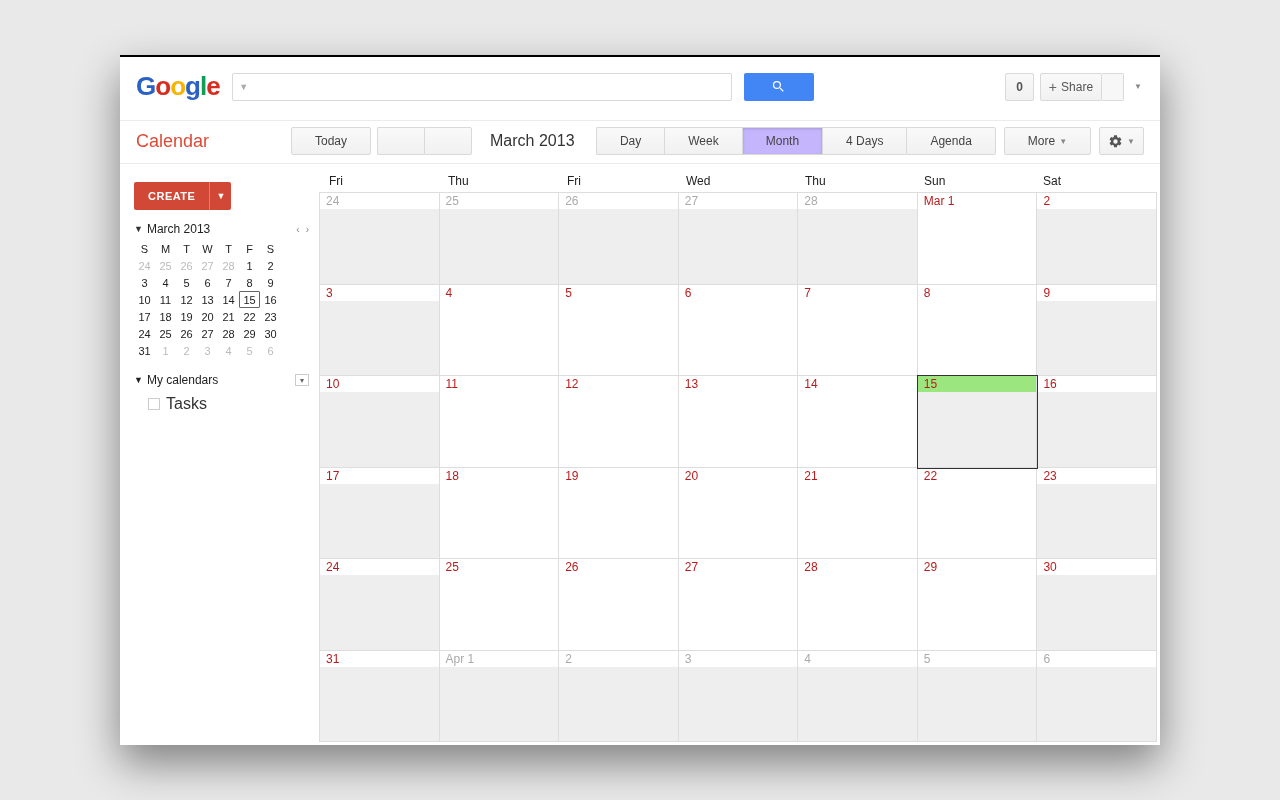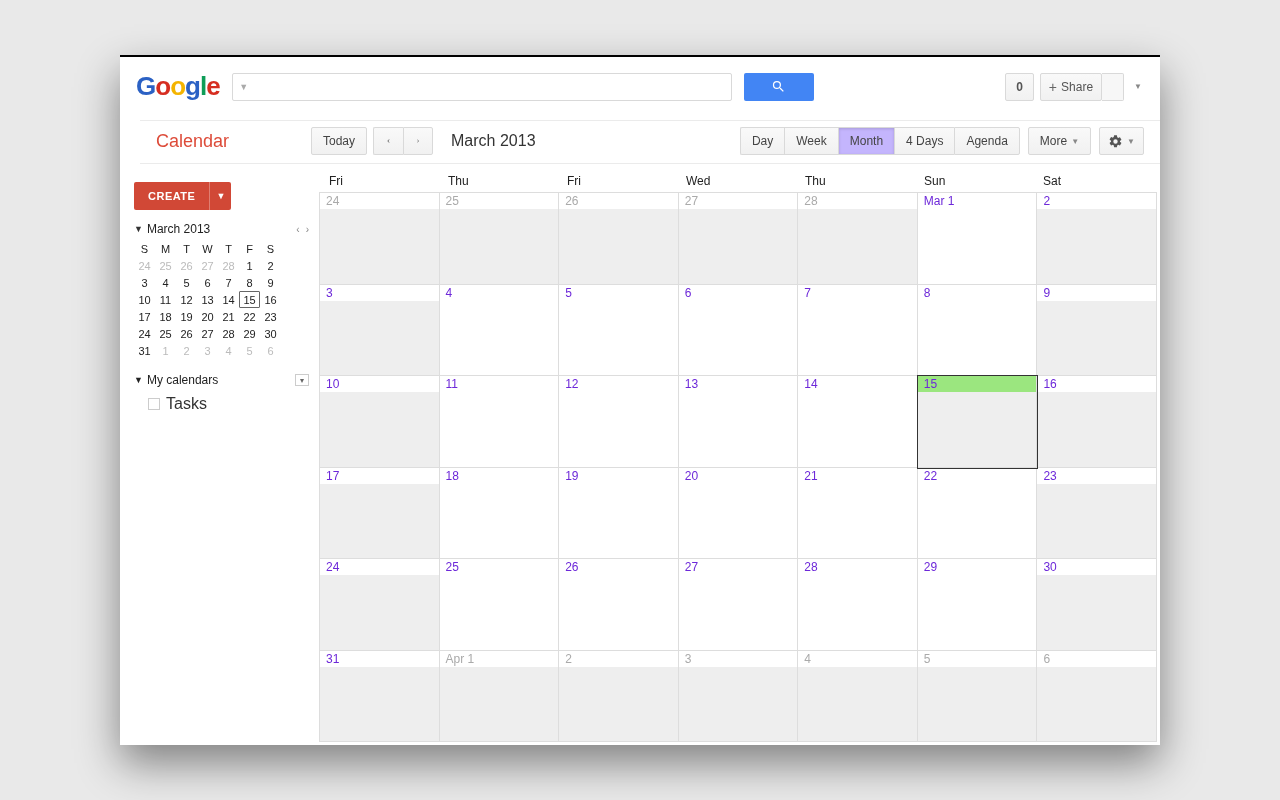--- a/index.html
+++ b/index.html
@@ -20,28 +20,28 @@
   .searchbtn svg { fill:#fff; }
   .gbar-right { margin-left:auto; display:flex; align-items:center; gap:6px;}
   .pill { border:1px solid #d9d9d9; background:linear-gradient(#f9f9f9,#f1f1f1); height:28px; border-radius:2px; display:flex; align-items:center; padding:0 8px; font-size:12px; color:#555; cursor:pointer;}
   .pill.count { padding:0 10px; font-weight:bold;}
   .share { display:flex; align-items:center; gap:4px;}
   .share .plus { font-size:14px; color:#666;}
   .chip { border:1px solid #d9d9d9; height:28px; width:22px; border-radius:0 2px 2px 0; border-left:none; background:#f7f7f7;}
   .dropcaret { font-size:8px; color:#888; padding-left:4px;}
 
   
-  .toolbar { display:flex; align-items:center; padding:6px 16px 8px 16px; border-top:1px solid #ebebeb; border-bottom:1px solid #ebebeb;margin-left:20px;}
+  .toolbar { display:flex; align-items:center; padding:6px 16px 8px 16px; border-top:1px solid #ebebeb; border-bottom:1px solid #ebebeb;}
   .tb-left { width:155px; display:flex; align-items:center;}
   .app-title { font-size:18px; color:#dd4b39;}
   .today-btn { color:#bbb; }
   .navbtns { display:flex;}
   .navbtn { width:30px; height:28px; display:flex; align-items:center; justify-content:center; cursor:pointer;}
   .navbtn svg { fill:#555;}
-  .btn { border:1px solid #d9d9d9; background:linear-gradient(#f9f9f9,#f1f1f1); height:28px; border-radius:2px; display:flex; align-items:center; padding:0 11px; font-size:12px; color:#444; cursor:pointer;}
+  .btn { border:1px solid #d9d9d9; background:linear-gradient(#f9f9f9,#f1f1f1); height:28px; border-radius:2px; display:flex; align-items:center; padding:0 23px; font-size:12px; color:#444; cursor:pointer;}
   .month-title { font-size:16px; color:#333; margin-left:18px;}
   .views { display:flex; margin-left:auto;}
   .views .btn { border-radius:0; border-right:none;}
   .views .btn:first-child { border-radius:2px 0 0 2px;}
   .views .btn:last-child { border-radius:0 2px 2px 0; border-right:1px solid #d9d9d9;}
   .views .btn.active { background:#c4b5fd; box-shadow: inset 0 1px 3px rgba(0,0,0,.15);}
   .more-btn { margin-left:8px;}
   .gear-btn { margin-left:8px; padding:0 8px;}
   .gear-btn svg { fill:#555;}
 
@@ -65,21 +65,21 @@
   .mycal-head .dd { margin-left:auto; border:1px solid #ccc; width:14px; height:12px; font-size:8px; display:flex; align-items:center; justify-content:center; color:#666; cursor:pointer;}
   .task-row { display:flex; align-items:center; gap:6px; margin:8px 0 0 14px; font-size:16px; color:#333;}
   .task-chk { width:12px; height:12px; border:1px solid #ccc; background:#fff; cursor:pointer;}
 
   
   .monthwrap { flex:1; display:flex; flex-direction:column; }
   .dow-row { display:flex; padding: 2px 4px 4px 4px;}
   .dow { flex:1; font-size:12px; color:#222; padding-left:6px;}
   .grid { flex:1; display:grid; grid-template-columns: repeat(7,1fr); grid-template-rows: repeat(6,1fr); border-left:1px solid #ddd; border-top:1px solid #ddd; margin:0 3px 3px 0;}
   .cell { border-right:1px solid #ddd; border-bottom:1px solid #ddd; position:relative; background:#fff;}
-  .cell .datebar { background:#fff; font-size:12px; padding:1px 0 1px 6px; color:#6d28d9; border-bottom:0; position:relative; z-index:2;}
+  .cell .datebar { background:#fff; font-size:12px; padding:1px 0 1px 6px; color:#b91c1c; border-bottom:0; position:relative; z-index:2;}
   .cell.out .datebar { color:#aaa;}
   .cell.fade .shadebg { position:absolute; left:0; right:0; top:16px; bottom:0; background:#eee;}
   .cell.today { outline:1px solid #333; z-index:3;}
   .cell.today .datebar { background:#9be67f;}
 </style>
 </head>
 <body>
 
 <div class="window">
 

